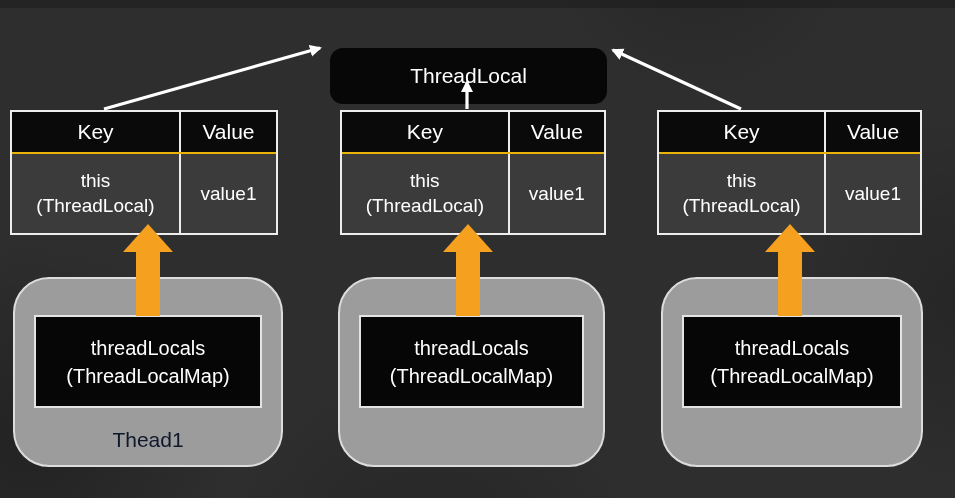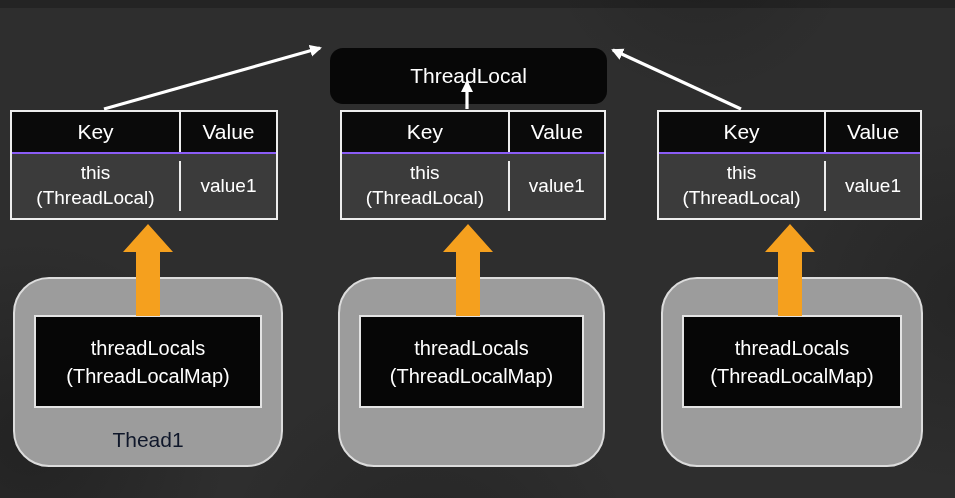--- a/index.html
+++ b/index.html
@@ -26,22 +26,22 @@
   }
 
   
   .kv-table {
     position:absolute; top:110px; box-sizing:border-box;
     border:2px solid #ededed; z-index:4; background:#3b3b3b;
   }
   .kv-t1 { left:10px;  width:268px; }
   .kv-t2 { left:340px; width:266px; }
   .kv-t3 { left:657px; width:265px; }
-  .kv-hrow { display:flex; height:40px; background:#0a0a0a; border-bottom:2px solid #8b5cf6; }
-  .kv-brow { display:flex; height:64px; background:#3b3b3b;align-items:center; }
+  .kv-hrow { display:flex; height:40px; background:#0a0a0a; border-bottom:2px solid #eab308; }
+  .kv-brow { display:flex; height:79px; background:#3b3b3b; }
   .kv-cell { display:flex; align-items:center; justify-content:center; box-sizing:border-box; }
   .kv-key  { width:64%; border-right:2px solid #ededed; }
   .kv-val  { flex:1; }
   .kv-hrow .kv-cell { font-size:21px; }
   .kv-brow .kv-cell { font-size:19px; }
   .pre { white-space:pre-line; text-align:center; line-height:1.3; }
 
   
   .thread-card {
     position:absolute; top:277px; height:190px; box-sizing:border-box;

